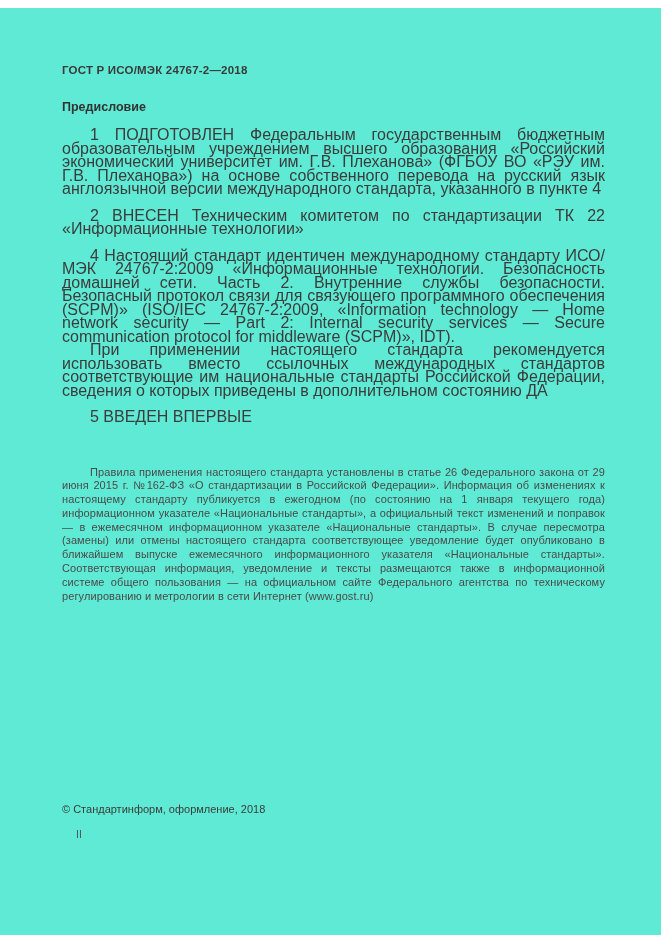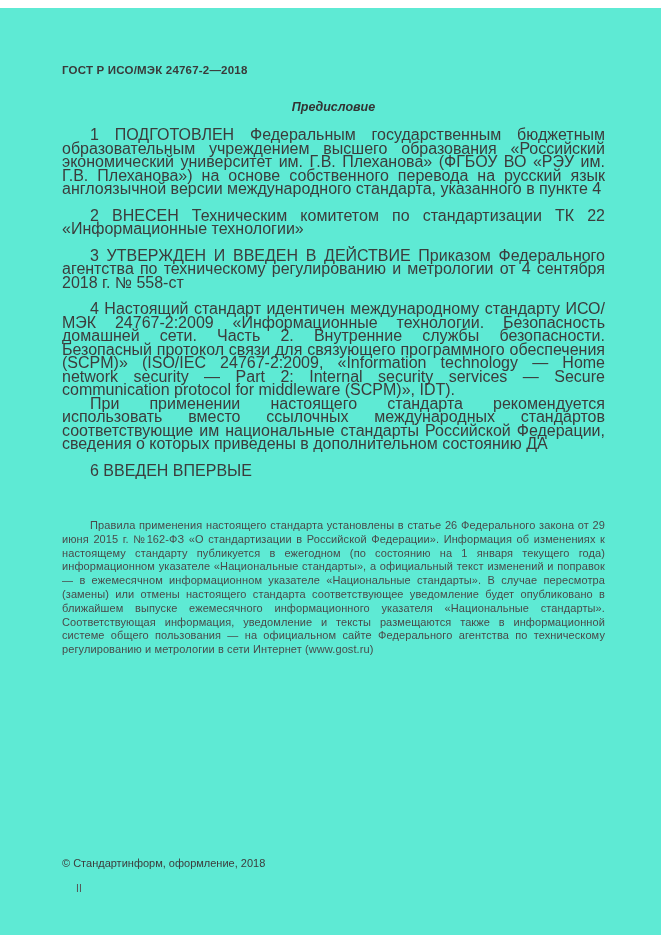--- a/index.html
+++ b/index.html
@@ -20,25 +20,24 @@
     overflow: hidden;
   }
   .doc-header {
     font-size: 11.5px;
     font-weight: bold;
     letter-spacing: 0.2px;
     color: #3a3a3a;
   }
   .doc-title {
     margin-top: 24px;
-    text-align: center;
+    text-align: left;
     font-size: 12.5px;
     font-weight: bold;
     color: #333333;
-    font-style: italic;
   }
   .body-text {
     font-size: 16px;
     line-height: 13.5px;
     text-align: justify;
   }
   .clause {
     margin-top: 13px;
     text-indent: 28px;
   }
@@ -83,27 +82,26 @@
 <div class="page">
 
   <div class="doc-header">ГОСТ Р ИСО/МЭК 24767-2—2018</div>
 
   <div class="doc-title">Предисловие</div>
 
   <div class="body-text clause first">1 ПОДГОТОВЛЕН Федеральным государственным бюджетным образовательным учреждением высшего образования «Российский экономический университет им. Г.В. Плеханова» (ФГБОУ ВО «РЭУ им. Г.В. Плеханова») на основе собственного перевода на русский язык англоязычной версии международного стандарта, указанного в пункте 4</div>
 
   <div class="body-text clause">2 ВНЕСЕН Техническим комитетом по стандартизации ТК 22 «Информационные технологии»</div>
 
-  <div class="body-text clause">3 УТВЕРЖДЕН И ВВЕДЕН В ДЕЙСТВИЕ Приказом Федерального агентства по техническому регулированию и метрологии от 4 сентября 2018 г. № 558-ст</div>
 
   <div class="body-text clause">4 Настоящий стандарт идентичен международному стандарту ИСО/МЭК 24767-2:2009 «Информационные технологии. Безопасность домашней сети. Часть 2. Внутренние службы безопасности. Безопасный протокол связи для связующего программного обеспечения (SCPM)» (ISO/IEC 24767-2:2009, «Information technology — Home network security — Part 2: Internal security services — Secure communication protocol for middleware (SCPM)», IDT).</div>
 
   <div class="body-text clause no-gap">При применении настоящего стандарта рекомендуется использовать вместо ссылочных международных стандартов соответствующие им национальные стандарты Российской Федерации, сведения о которых приведены в дополнительном состоянию ДА</div>
 
-  <div class="body-text clause">6 ВВЕДЕН ВПЕРВЫЕ</div>
+  <div class="body-text clause">5 ВВЕДЕН ВПЕРВЫЕ</div>
 
   <div class="legal-note">Правила применения настоящего стандарта установлены в статье 26 Федерального закона от 29 июня 2015 г. №162-ФЗ «О стандартизации в Российской Федерации». Информация об изменениях к настоящему стандарту публикуется в ежегодном (по состоянию на 1 января текущего года) информационном указателе «Национальные стандарты», а официальный текст изменений и поправок — в ежемесячном информационном указателе «Национальные стандарты». В случае пересмотра (замены) или отмены настоящего стандарта соответствующее уведомление будет опубликовано в ближайшем выпуске ежемесячного информационного указателя «Национальные стандарты». Соответствующая информация, уведомление и тексты размещаются также в информационной системе общего пользования — на официальном сайте Федерального агентства по техническому регулированию и метрологии в сети Интернет (www.gost.ru)</div>
 
   <div class="copyright-line">© Стандартинформ, оформление, 2018</div>
 
 
   <div class="page-number">II</div>
 
 </div>
 

